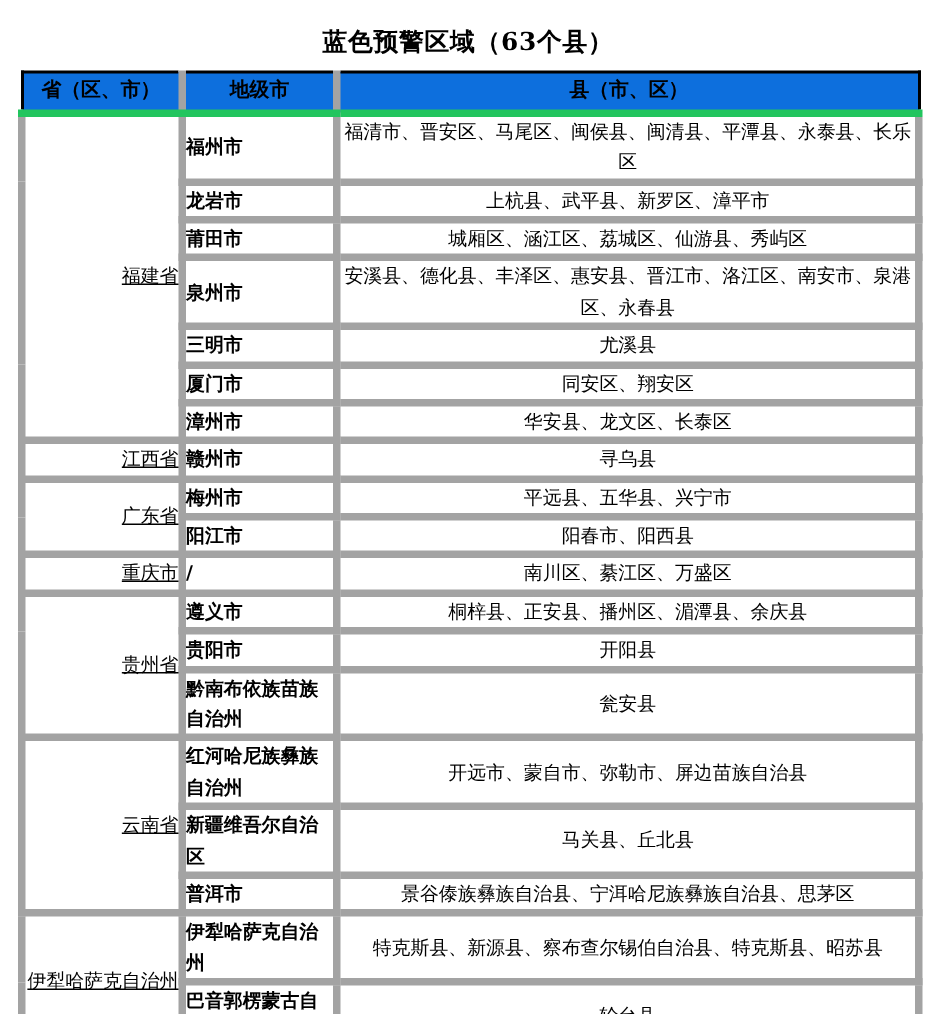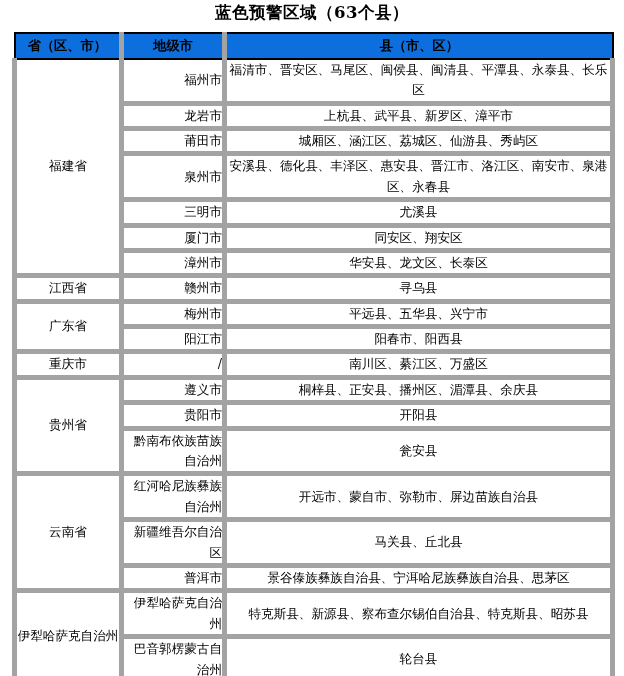--- a/index.html
+++ b/index.html
@@ -19,21 +19,21 @@
     width: 624px;
     height: 676px;
     box-sizing: border-box;
   }
   .title {
     text-align: center;
     font-family: "DejaVu Serif", "Liberation Serif", serif;
     font-weight: bold;
     font-size: 16.5px;
     letter-spacing: 0.5px;
-    padding-top: 3px;
+    padding-top: 18px;
     padding-bottom: 9px;
     line-height: 1.2;
     color: #000000;
   }
   table.warn-table {
     border-collapse: collapse;
     table-layout: fixed;
     width: 598px;
     margin: 0 0 0 12px;
     background: #ffffff;
@@ -53,36 +53,38 @@
     word-break: break-all;
   }
   table.warn-table thead th {
     background: #0d6fdd;
     color: #000000;
     font-weight: bold;
     text-align: center;
     height: 24px;
     font-size: 13.2px;
     border-top: 2px solid #000000;
-    border-bottom: 1px solid #22c55e;
+    border-bottom: 5px solid #22c55e;
   }
   table.warn-table thead th.h-prov,
   table.warn-table thead th.h-city {
     border-left: 2px solid #000000;
   }
   table.warn-table thead th.h-cnty {
     border-right: 2px solid #000000;
   }
   td.prov {
-    text-align: center;
+    text-align: right;
     border-left: 2px solid #000000;
+    text-decoration: underline;
   }
   td.city {
-    text-align: right;
+    text-align: left;
     padding: 2px 3px;
+    font-weight: bold;
   }
   td.cnty {
     text-align: center;
     padding: 2px 6px 2px 7px;
     border-right: 2px solid #000000;
   }
   tr.grp-start > td {
     border-top: 2px solid #000000;
   }
   tr.last-row > td {

